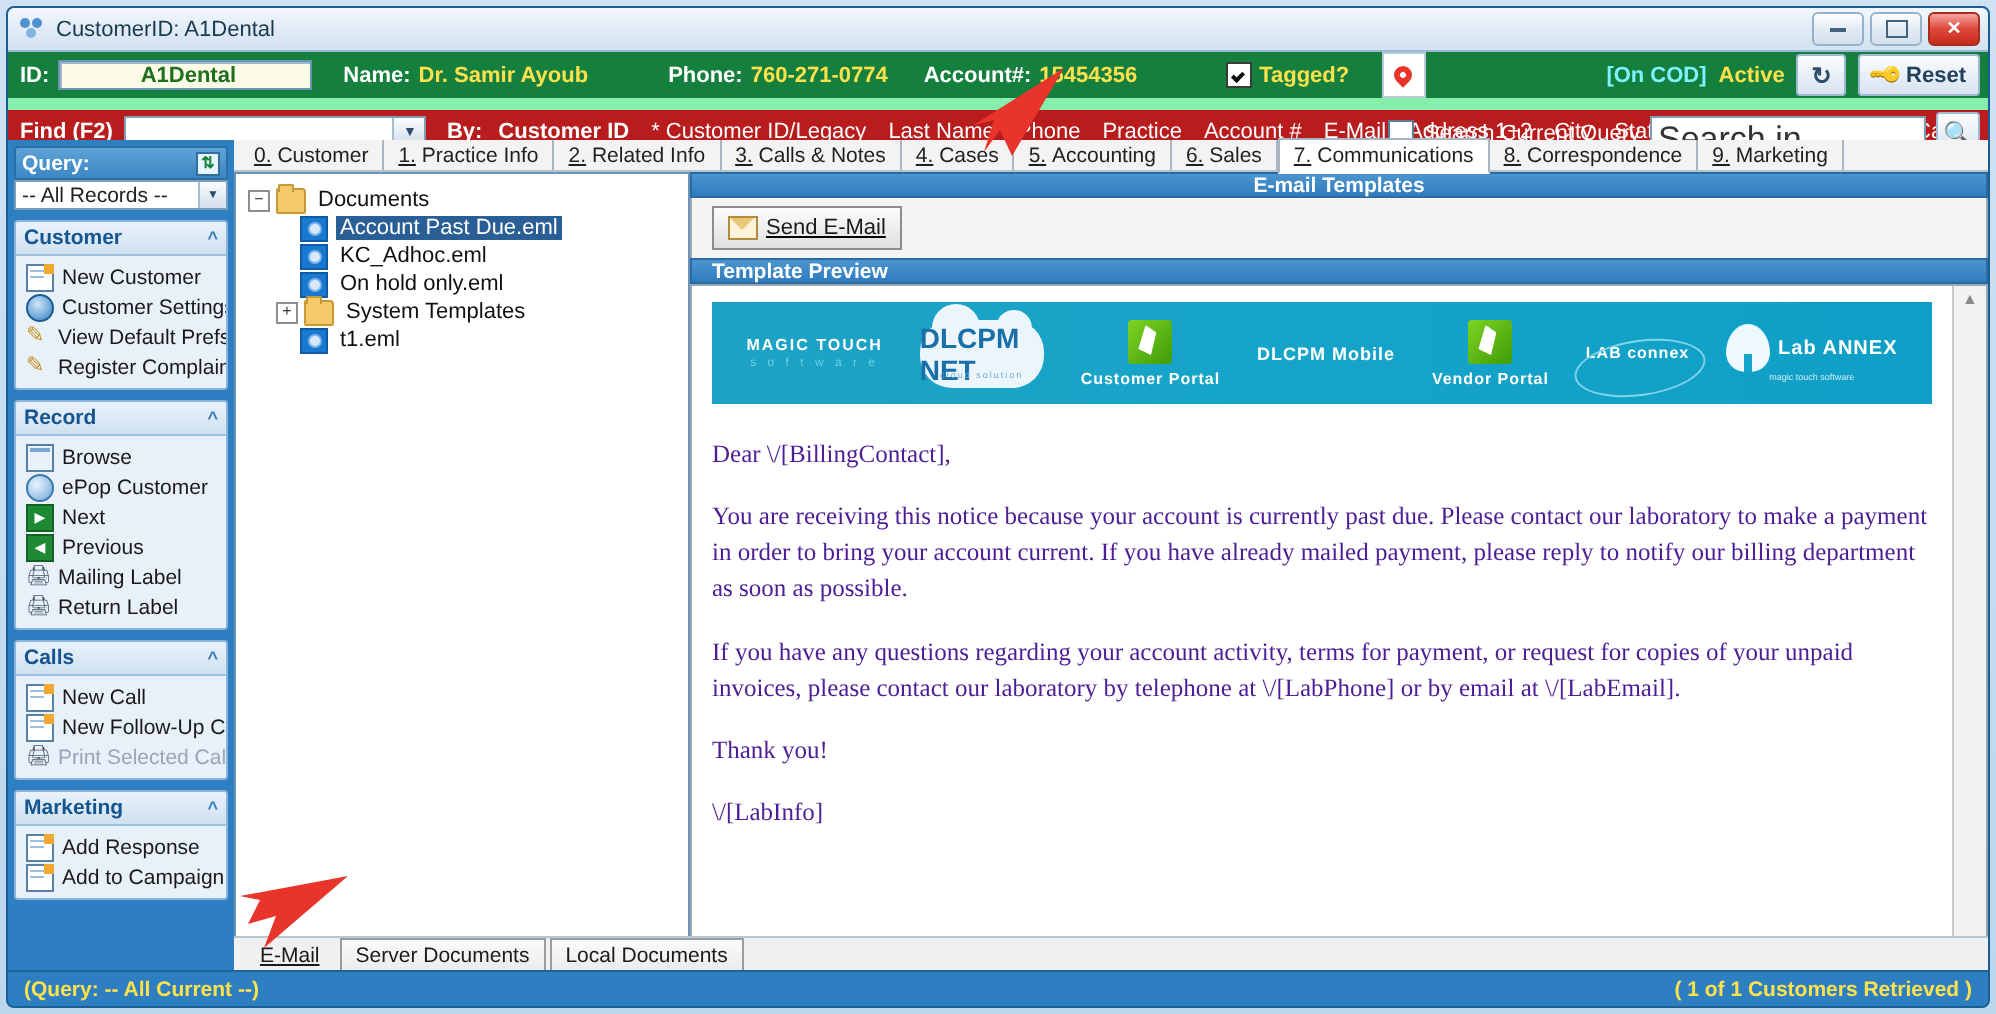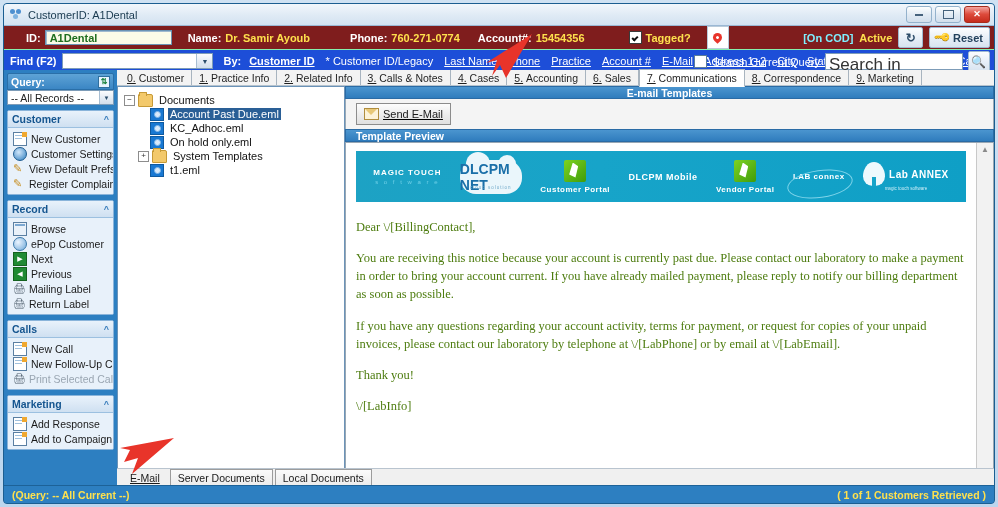--- a/index.html
+++ b/index.html
@@ -52,23 +52,24 @@
   }
   .winbtn.close{
     background:linear-gradient(#f4a6a0,#dd4b3c 48%,#c62b1c);
     border-color:#a62c1d;color:#fff;font-weight:bold;
   }
   .winbtn .mini{display:block;width:8px;height:2px;background:#45627c;}
   .winbtn .maxi{display:block;width:9px;height:7px;border:1.5px solid #45627c;}
 
   
   .hdr1{
-    height:23px;background:#7f1d1d;display:flex;align-items:center;
-    padding-left:22px;color:#ffe14d;font-weight:bold;font-size:11px;
+    height:23px;background:#15803d;display:flex;align-items:center;
+    padding-left:6px;color:#ffe14d;font-weight:bold;font-size:11px;
     position:relative;
+    text-align:center;
   }
   .hdr1 .lbl{color:#ffffff;font-weight:bold;margin-right:4px;}
   .id-box{
     width:127px;height:15px;background:#fbfbe8;border:1px solid #6a93b5;
     box-shadow:inset 1px 1px 0 #9fb9cf;
     color:#1f6f1f;font-weight:bold;font-size:11px;
     padding:1px 0 0 4px;box-sizing:border-box;margin-right:16px;
   }
   .fld{margin-right:18px;white-space:nowrap;}
   .fld .val{color:#ffe14d;}
@@ -103,22 +104,22 @@
   }
   .reset-btn{
     height:19px;border:1px solid #9fbad2;border-radius:2px;
     background:linear-gradient(#fcfdfe,#e6eef7 55%,#d8e4f0);
     display:flex;align-items:center;gap:3px;padding:0 6px;
     color:#23415c;font-size:11px;
   }
   .key-ic{color:#d9a300;font-size:11px;transform:rotate(45deg);}
 
   .hdr2{
-    height:22px;background:#1d4ed8;display:flex;align-items:center;
-    padding-left:6px;position:relative;border-top:1px solid #86efac;
+    height:22px;background:#b91c1c;display:flex;align-items:center;
+    padding-left:6px;position:relative;border-top:6px solid #86efac;
   }
   .hdr2 .find-lbl{color:#fff;font-weight:bold;font-size:11px;margin-right:6px;}
   .combo{
     width:151px;height:16px;background:#fff;border:1px solid #7d9cb8;
     display:flex;align-items:stretch;box-sizing:border-box;
   }
   .combo .txt{flex:1;padding:1px 3px;font-size:11px;color:#222;}
   .combo .arrow{
     width:15px;border-left:1px solid #a8bed2;
     background:linear-gradient(#fbfcfe,#e3ebf4 55%,#d3dfeb);
@@ -278,21 +279,21 @@
   .greentile{
     width:22px;height:22px;background:linear-gradient(135deg,#7ed321,#3f9c0a);
     border-radius:2px;position:relative;overflow:hidden;
   }
   .greentile::after{content:"";position:absolute;left:5px;top:3px;width:9px;height:15px;background:#fff;clip-path:polygon(40% 0,100% 25%,70% 100%,0 80%);}
   .labconnex{position:relative;display:flex;flex-direction:column;align-items:center;}
   .lc-ell{position:absolute;left:-6px;top:-2px;width:64px;height:26px;border:1.5px solid #7fd4ea;border-radius:50%;transform:rotate(-8deg);}
   .labannex{display:flex;align-items:center;gap:4px;}
   .tooth{width:22px;height:24px;background:#eef9fd;border-radius:50% 50% 45% 45%/60% 60% 40% 40%;position:relative;}
   .tooth::after{content:"";position:absolute;left:9px;bottom:0;width:4px;height:9px;background:#17a4c9;}
-  .body-txt{font-family:"Liberation Serif",serif;font-size:12.5px;color:#4d7c0f;line-height:1.45;}
+  .body-txt{font-family:"Liberation Serif",serif;font-size:12.5px;color:#4c1d95;line-height:1.45;}
   .body-txt p{margin:0 0 13px 0;}
   .vscroll{
     width:16px;background:#f2f2f2;border-left:1px solid #c9c9c9;
     display:flex;flex-direction:column;justify-content:space-between;align-items:center;
     padding:2px 0;flex:0 0 auto;
   }
   .vscroll .ar{font-size:8px;color:#8a8a8a;}
 
   
   .bottomtabs{

